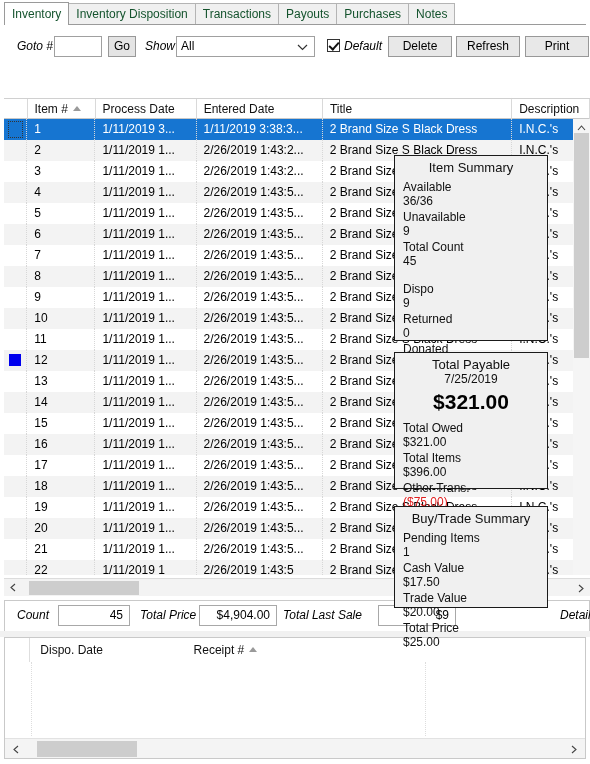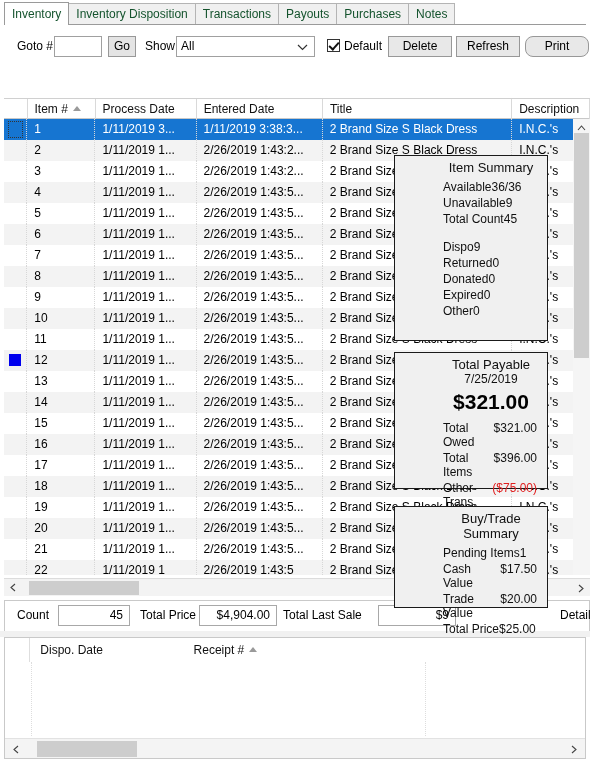--- a/index.html
+++ b/index.html
@@ -34,21 +34,21 @@
     height: 23px; line-height: 22px;
     border-color: #9a9a9a;
     position: relative; z-index: 3;
     margin-bottom: -1px;
   }
 
   
   .toolbar {
     position: absolute; left: 0; top: 33px; width: 590px; height: 29px;
   }
-  .lbl { font-size: 12px; color: #000; white-space: nowrap; }
+  .lbl { font-size: 12px; color: #000; white-space: nowrap; font-style: italic; }
   .tf {
     border: 1px solid #a0a0a0; background:#fff; height: 21px;
     font-family: "Liberation Sans", sans-serif; font-size: 12px;
     padding: 0 4px; line-height: 19px;
   }
   .btn {
     border: 1px solid #989898; background: #e4e4e4; height: 21px;
     font-family: "Liberation Sans", sans-serif; font-size: 12px;
     text-align: center; line-height: 19px; color: #000;
   }
@@ -131,26 +131,25 @@
     background:#f5f5f5;
   }
   .vscroll .thumb { position:absolute; left:1px; top:14px; width:15px; height:225px; background:#cdcdcd; }
   .v-arrow { width:17px; height:17px; display:flex; align-items:center; justify-content:center;
              color:#555; font-size:11px; }
 
   
   .panel {
     position:absolute; background:#f0f0f0; border:1px solid #1a1a1a;
     z-index: 20;
-    padding-left: 40px;
   }
   .panel-title { text-align:center; font-size:13px; color:#101010; padding-top:4px; }
   .panel-sub { text-align:center; font-size:12px; color:#101010; }
   .panel-big { text-align:center; font-size:21px; font-weight:bold; color:#000; padding:4px 0 6px; }
-  .prow { display:flex; justify-content:flex-start; font-size:12px; padding:1px 10px 1px 8px; }
+  .prow { display:flex; justify-content:center; font-size:12px; padding:1px 10px 1px 8px;flex-direction:column; }
   .prow .k { color:#101010; }
   .prow .v { color:#101010; }
   .prow .v.neg { color:#e02020; }
   .pspacer { height:12px; }
 
   
   .status {
     position:absolute; left:4px; top:600px; width:586px; height:31px;
     border-top:1px solid #c9c9c9; border-left:1px solid #c9c9c9;
     border-right:1px solid #c9c9c9;
@@ -206,21 +205,21 @@
       <span class="arrow">
         <svg width="11" height="7" viewBox="0 0 11 7">
             <path d="M1 1 L5.5 5.5 L10 1" stroke="#333" stroke-width="1.2" fill="none"></path>
           </svg>
       </span>
     </div>
     <span class="chk" style="position:absolute;left:327px;top:6px;"></span>
     <span class="lbl" style="position:absolute;left:344px;top:6px;">Default</span>
     <div class="btn wide" style="position:absolute;left:388px;top:3px;width:64px;">Delete</div>
     <div class="btn wide" style="position:absolute;left:456px;top:3px;width:64px;">Refresh</div>
-    <div class="btn wide" style="position:absolute;left:525px;top:3px;width:64px;border-radius:8px;">Print</div>
+    <div class="btn wide" style="position:absolute;left:525px;top:3px;width:64px;">Print</div>
   </div>
 
 
   <div class="grid">
     <div class="grid-head" id="gridhead">
         <div class="gh-cell marker" style="width: 24px;"></div>
         <div class="gh-cell" style="width: 70px;"><span>Item #</span><span class="sortasc"></span></div>
         <div class="gh-cell" style="width: 104px;"><span>Process Date</span></div>
         <div class="gh-cell" style="width: 130px;"><span>Entered Date</span></div>
         <div class="gh-cell" style="width: 195px;"><span>Title</span></div>

